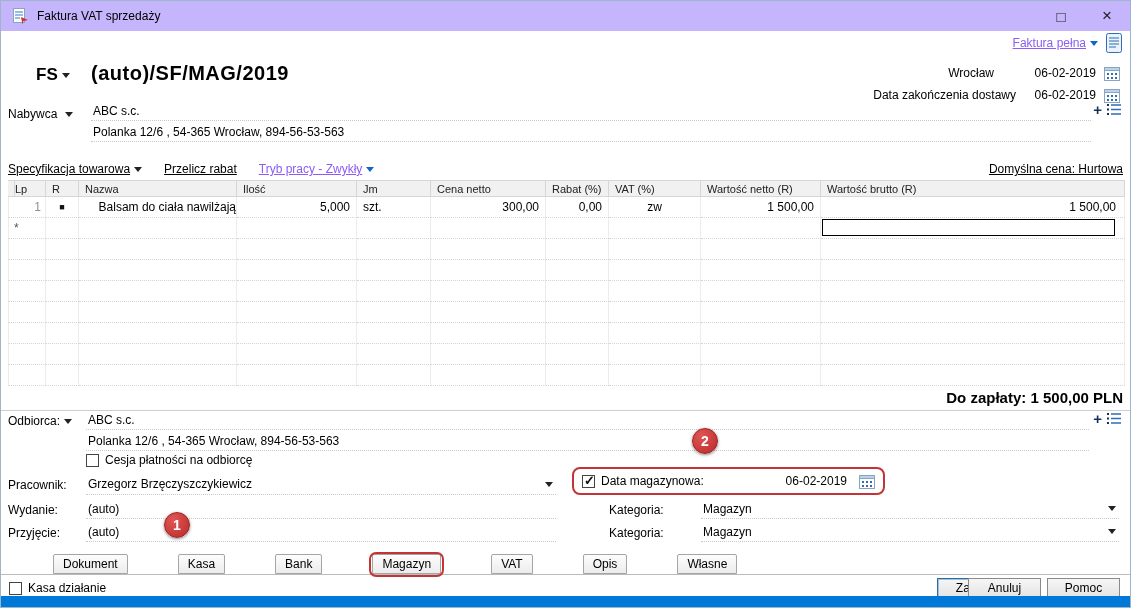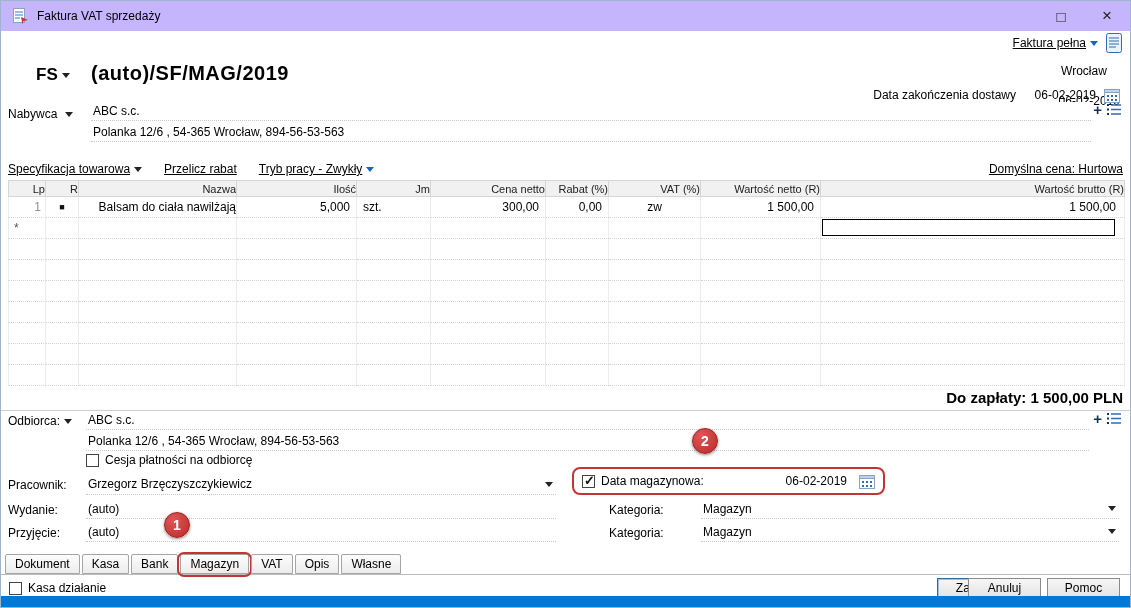--- a/index.html
+++ b/index.html
@@ -12,21 +12,21 @@
   
   .titlebar { position:absolute; top:0; left:0; right:0; height:30px; display:flex; align-items:center; background:#c4b5fd; }
   .app-icon { margin-left:10px; width:18px; height:18px; }
   .title-text { margin-left:8px; font-size:12px; color:#000; }
   .win-controls { margin-left:auto; display:flex; height:30px; }
   .win-btn { width:46px; display:flex; align-items:center; justify-content:center; font-size:15px; color:#222; cursor:default; }
 
   
   .infobar { position:absolute; top:30px; left:0; right:0; height:24px; display:flex; align-items:center; padding:0 8px; }
   .ulink { text-decoration:underline; color:#000; }
-  .blink { color:#000000; text-decoration:underline; }
+  .blink { color:#8b5cf6; text-decoration:underline; }
   .infobar-left { font-weight:bold; font-size:11px; }
   .infobar-right { margin-left:auto; display:flex; align-items:center; gap:8px; }
 
   .caret { display:inline-block; width:0; height:0; border-left:4px solid transparent; border-right:4px solid transparent;
            border-top:5px solid #222; margin-left:4px; vertical-align:middle; }
   .caret.blue { border-top-color:#1464c8; }
 
   
   .doc-symbol { position:absolute; left:35px; top:64px; font-size:17px; font-weight:bold; }
   .doc-number { position:absolute; left:90px; top:61px; font-size:20px; font-weight:bold; letter-spacing:.5px; }
@@ -43,21 +43,21 @@
   .plus-glyph { color:#14315c; font-weight:bold; font-size:15px; line-height:13px; }
 
   
   .spec-bar { position:absolute; left:7px; top:161px; display:flex; align-items:flex-end; gap:22px; }
   .default-price { position:absolute; right:7px; top:161px; }
 
   
   .grid { position:absolute; left:7px; top:179px; width:1117px; font-size:12px; }
   .thead, .trow { display:grid; grid-template-columns:38px 33px 158px 120px 74px 115px 63px 92px 120px minmax(0,1fr); }
   .thead { height:17px; line-height:16px; background:#f1f1f1; border-top:1px solid #d6d6d6; border-bottom:1px solid #d6d6d6; }
-  .th { border-right:1px solid #d6d6d6; text-align:right; font-size:11px; color:#222; overflow:hidden; white-space:nowrap; }
+  .th { border-right:1px solid #d6d6d6; text-align:left; font-size:11px; color:#222; overflow:hidden; white-space:nowrap;margin-left:6px; }
   .th:first-child { border-left:1px solid #d6d6d6; }
   .trow { height:21px; line-height:20px; }
   .tcell { border-right:1px solid #ececec; border-bottom:1px dotted #d4d4d4; overflow:hidden; white-space:nowrap; }
   .tcell:first-child { border-left:1px solid #ececec; }
   .c0 { text-align:right; padding-right:4px; color:#909090; }
   .c0.star { text-align:left; padding-left:5px; color:#555; }
   .c1 { text-align:center; }
   .c2 { text-align:right; padding-left:3px; }
   .c3,.c5,.c6,.c8,.c9 { text-align:right; padding-right:6px; }
   .c4 { text-align:left; padding-left:6px; }
@@ -82,21 +82,21 @@
 
   .circle { position:absolute; width:26px; height:26px; border-radius:50%;
             background:radial-gradient(circle at 35% 30%, #e05555, #b92b2b);
             border:1px solid #9c2020; color:#fff; font-weight:bold; font-size:14px;
             display:flex; align-items:center; justify-content:center;
             box-shadow:0 1px 3px rgba(0,0,0,.45); pointer-events:none; z-index:20; }
 
   
   .tabs { position:absolute; left:4px; top:553px; display:flex; gap:2px; z-index:5; }
   .tab { border:1px solid #a5a5a5; border-radius:2px 2px 0 0; background:linear-gradient(#fdfdfd,#ececec);
-         padding:0 9px; height:20px; line-height:18px; font-size:12px; position:relative; }
+         padding:0 9px; height:20px; line-height:18px; font-size:12px; position:relative;margin-left:48px; }
   .tabs-underline { position:absolute; left:0; right:0; top:573px; border-top:1px solid #bbbbbb; }
 
   
   .combo { position:absolute; left:600px; top:577px; width:275px; height:21px; border:1px solid #707070;
            background:#fff; line-height:19px; padding-left:6px; }
   .btn { position:absolute; top:577px; width:73px; height:21px; text-align:center; line-height:19px;
          background:linear-gradient(#f6f6f6,#e3e3e3); border:1px solid #8a8a8a; font-size:12px; }
   .btn.default { border:1px solid #2d6da4; box-shadow:inset 0 0 0 1px #9fc1e0;margin-left:48px; }
 
   .bluestrip { position:absolute; left:0; right:0; bottom:0; height:11px; background:#0078d7; }
@@ -127,21 +127,21 @@
       <svg width="16" height="20" viewBox="0 0 16 20">
         <rect x="0.5" y="0.5" width="15" height="19" rx="2" fill="#eaf2fb" stroke="#2f6db6"></rect>
         <path d="M3 5h10M3 8h10M3 11h10M3 14h7" stroke="#2f6db6" stroke-width="1"></path>
       </svg>
     </span>
   </div>
 
   <span class="doc-symbol"><span>FS</span><span class="caret"></span></span>
   <span class="doc-number">(auto)/SF/MAG/2019</span>
 
-  <div class="hdr-row" style="top:63px;flex-direction:column;">
+  <div class="hdr-row" style="top:63px;">
     <span class="lblr">Wrocław</span>
     <span style="width:14px;"></span>
     <span class="dateval">06-02-2019</span>
     <svg width="16" height="15" viewBox="0 0 16 15">
       <rect x="0.5" y="1.5" width="15" height="13" fill="#fff" stroke="#8aa5c0"></rect>
       <rect x="0.5" y="1.5" width="15" height="3" fill="#bdd2ea" stroke="#8aa5c0"></rect>
       <g fill="#2f6db6">
           <rect x="3" y="7" width="2" height="2"></rect>
           <rect x="7" y="7" width="2" height="2"></rect>
           <rect x="11" y="7" width="2" height="2"></rect>

